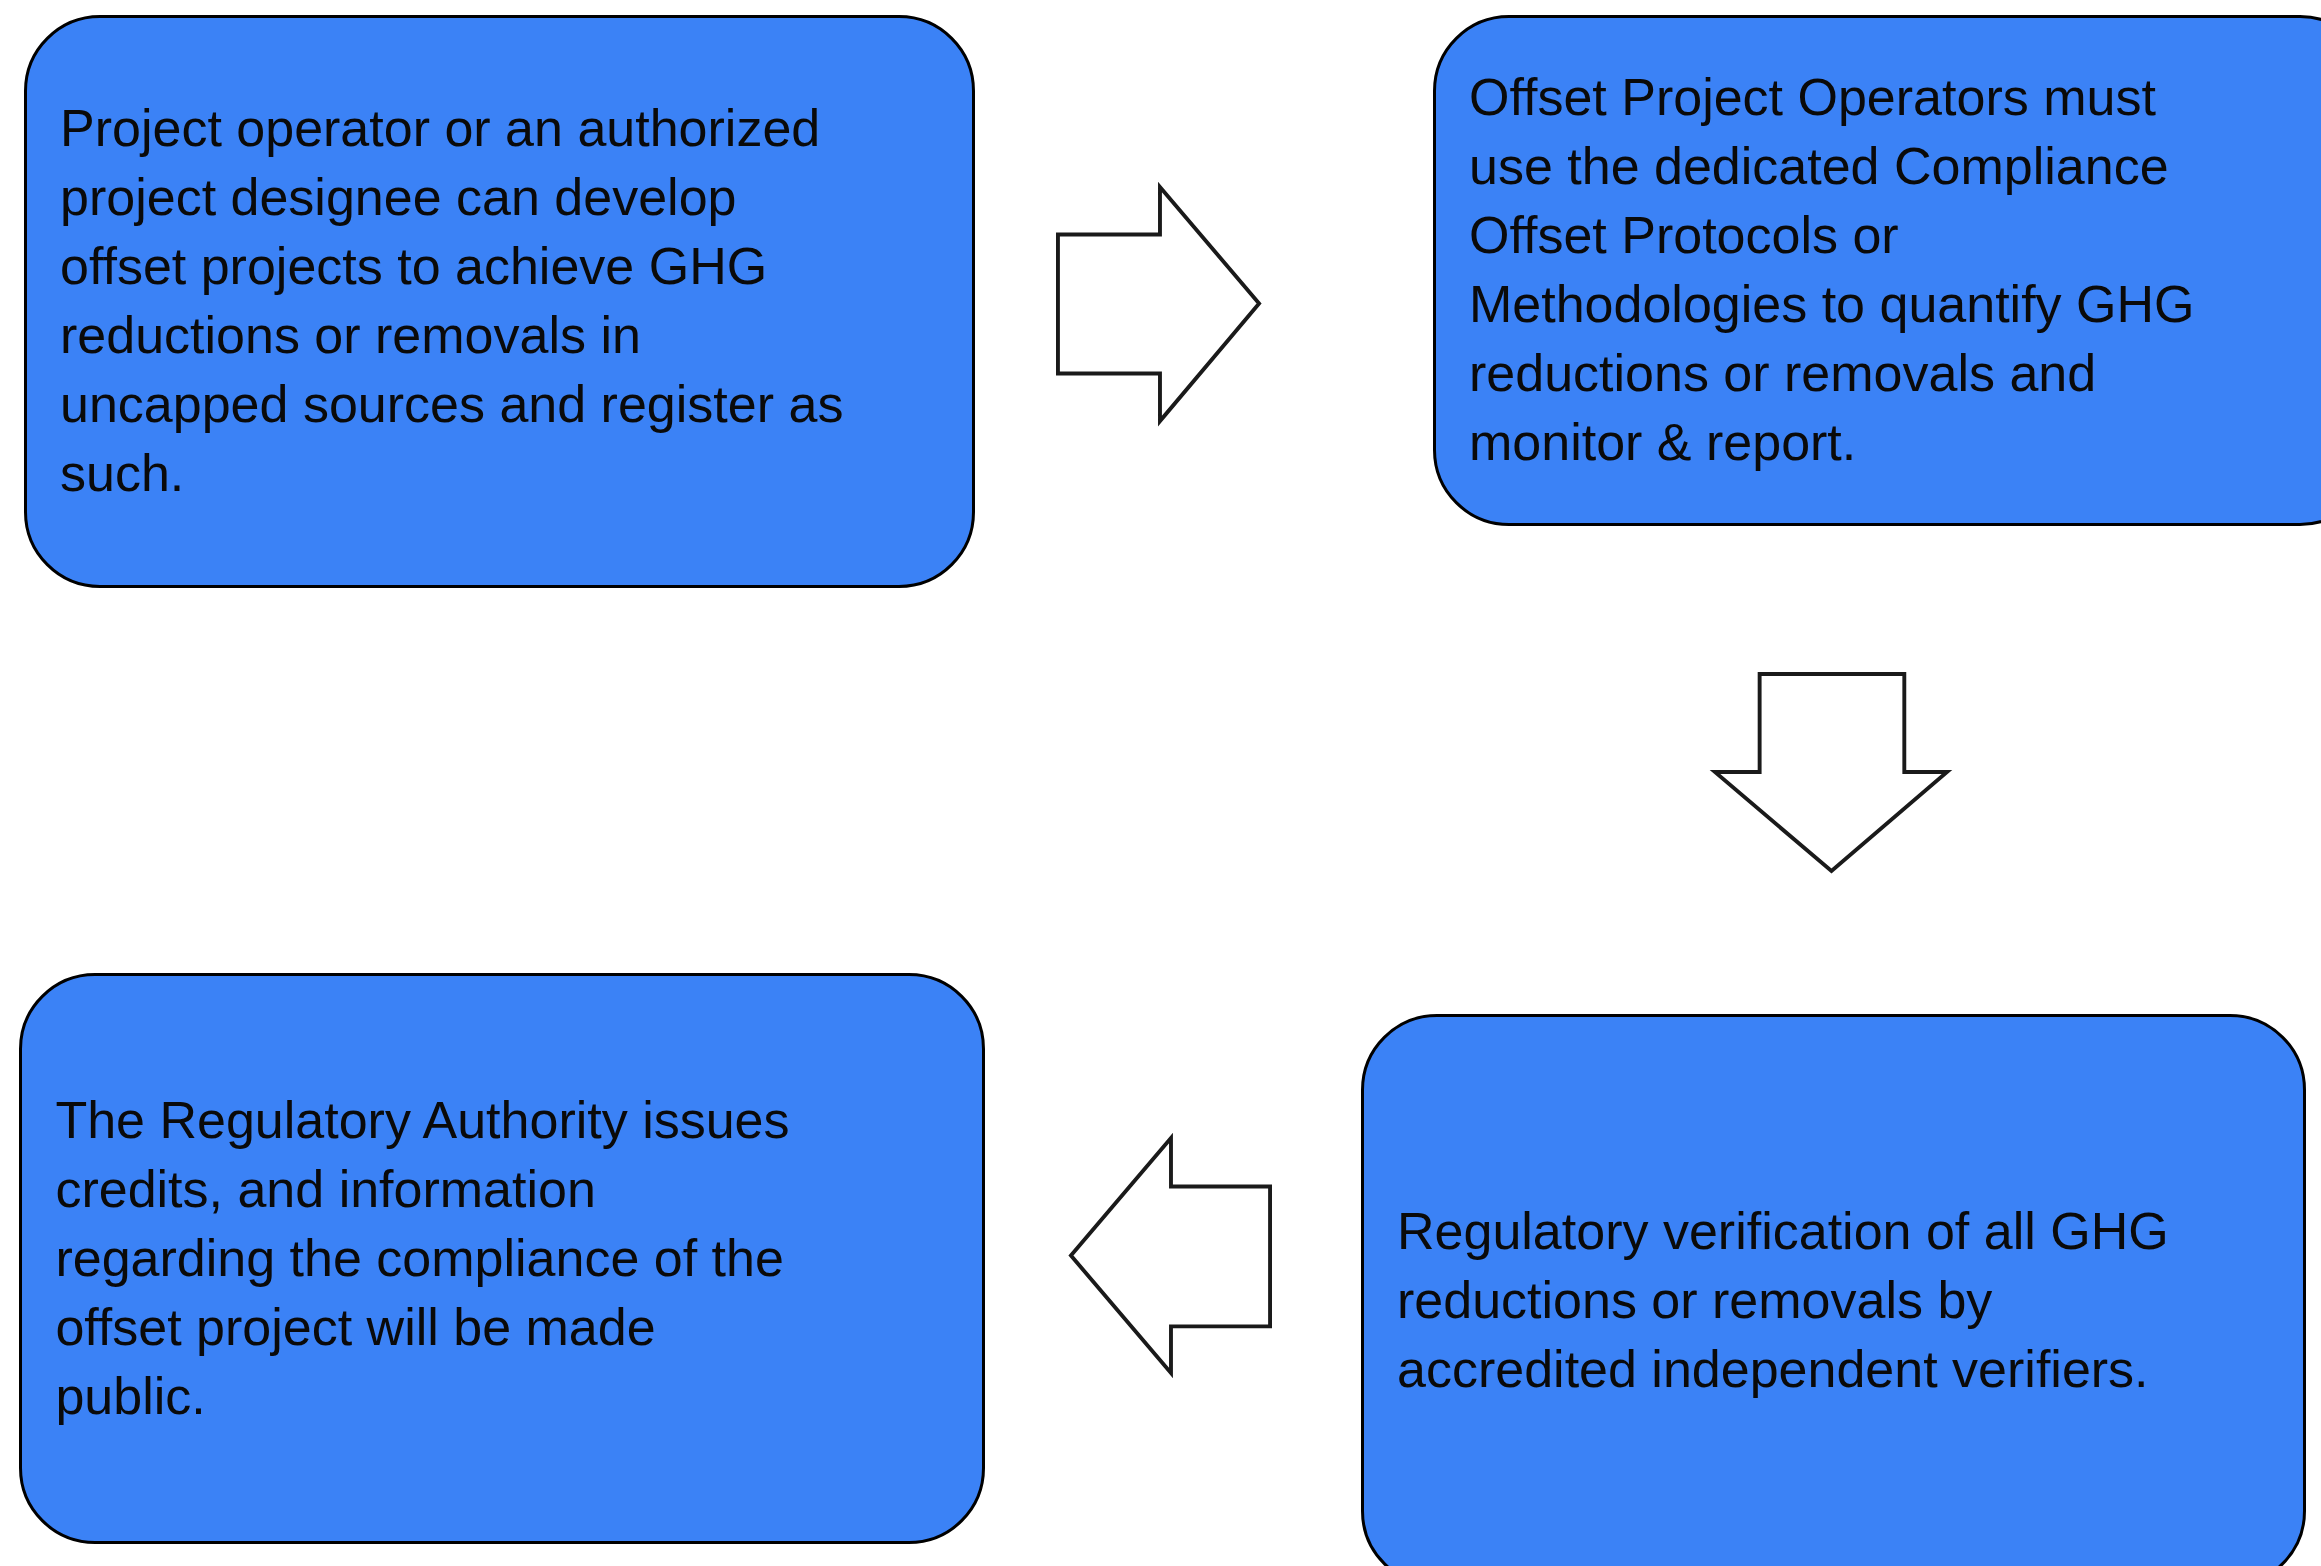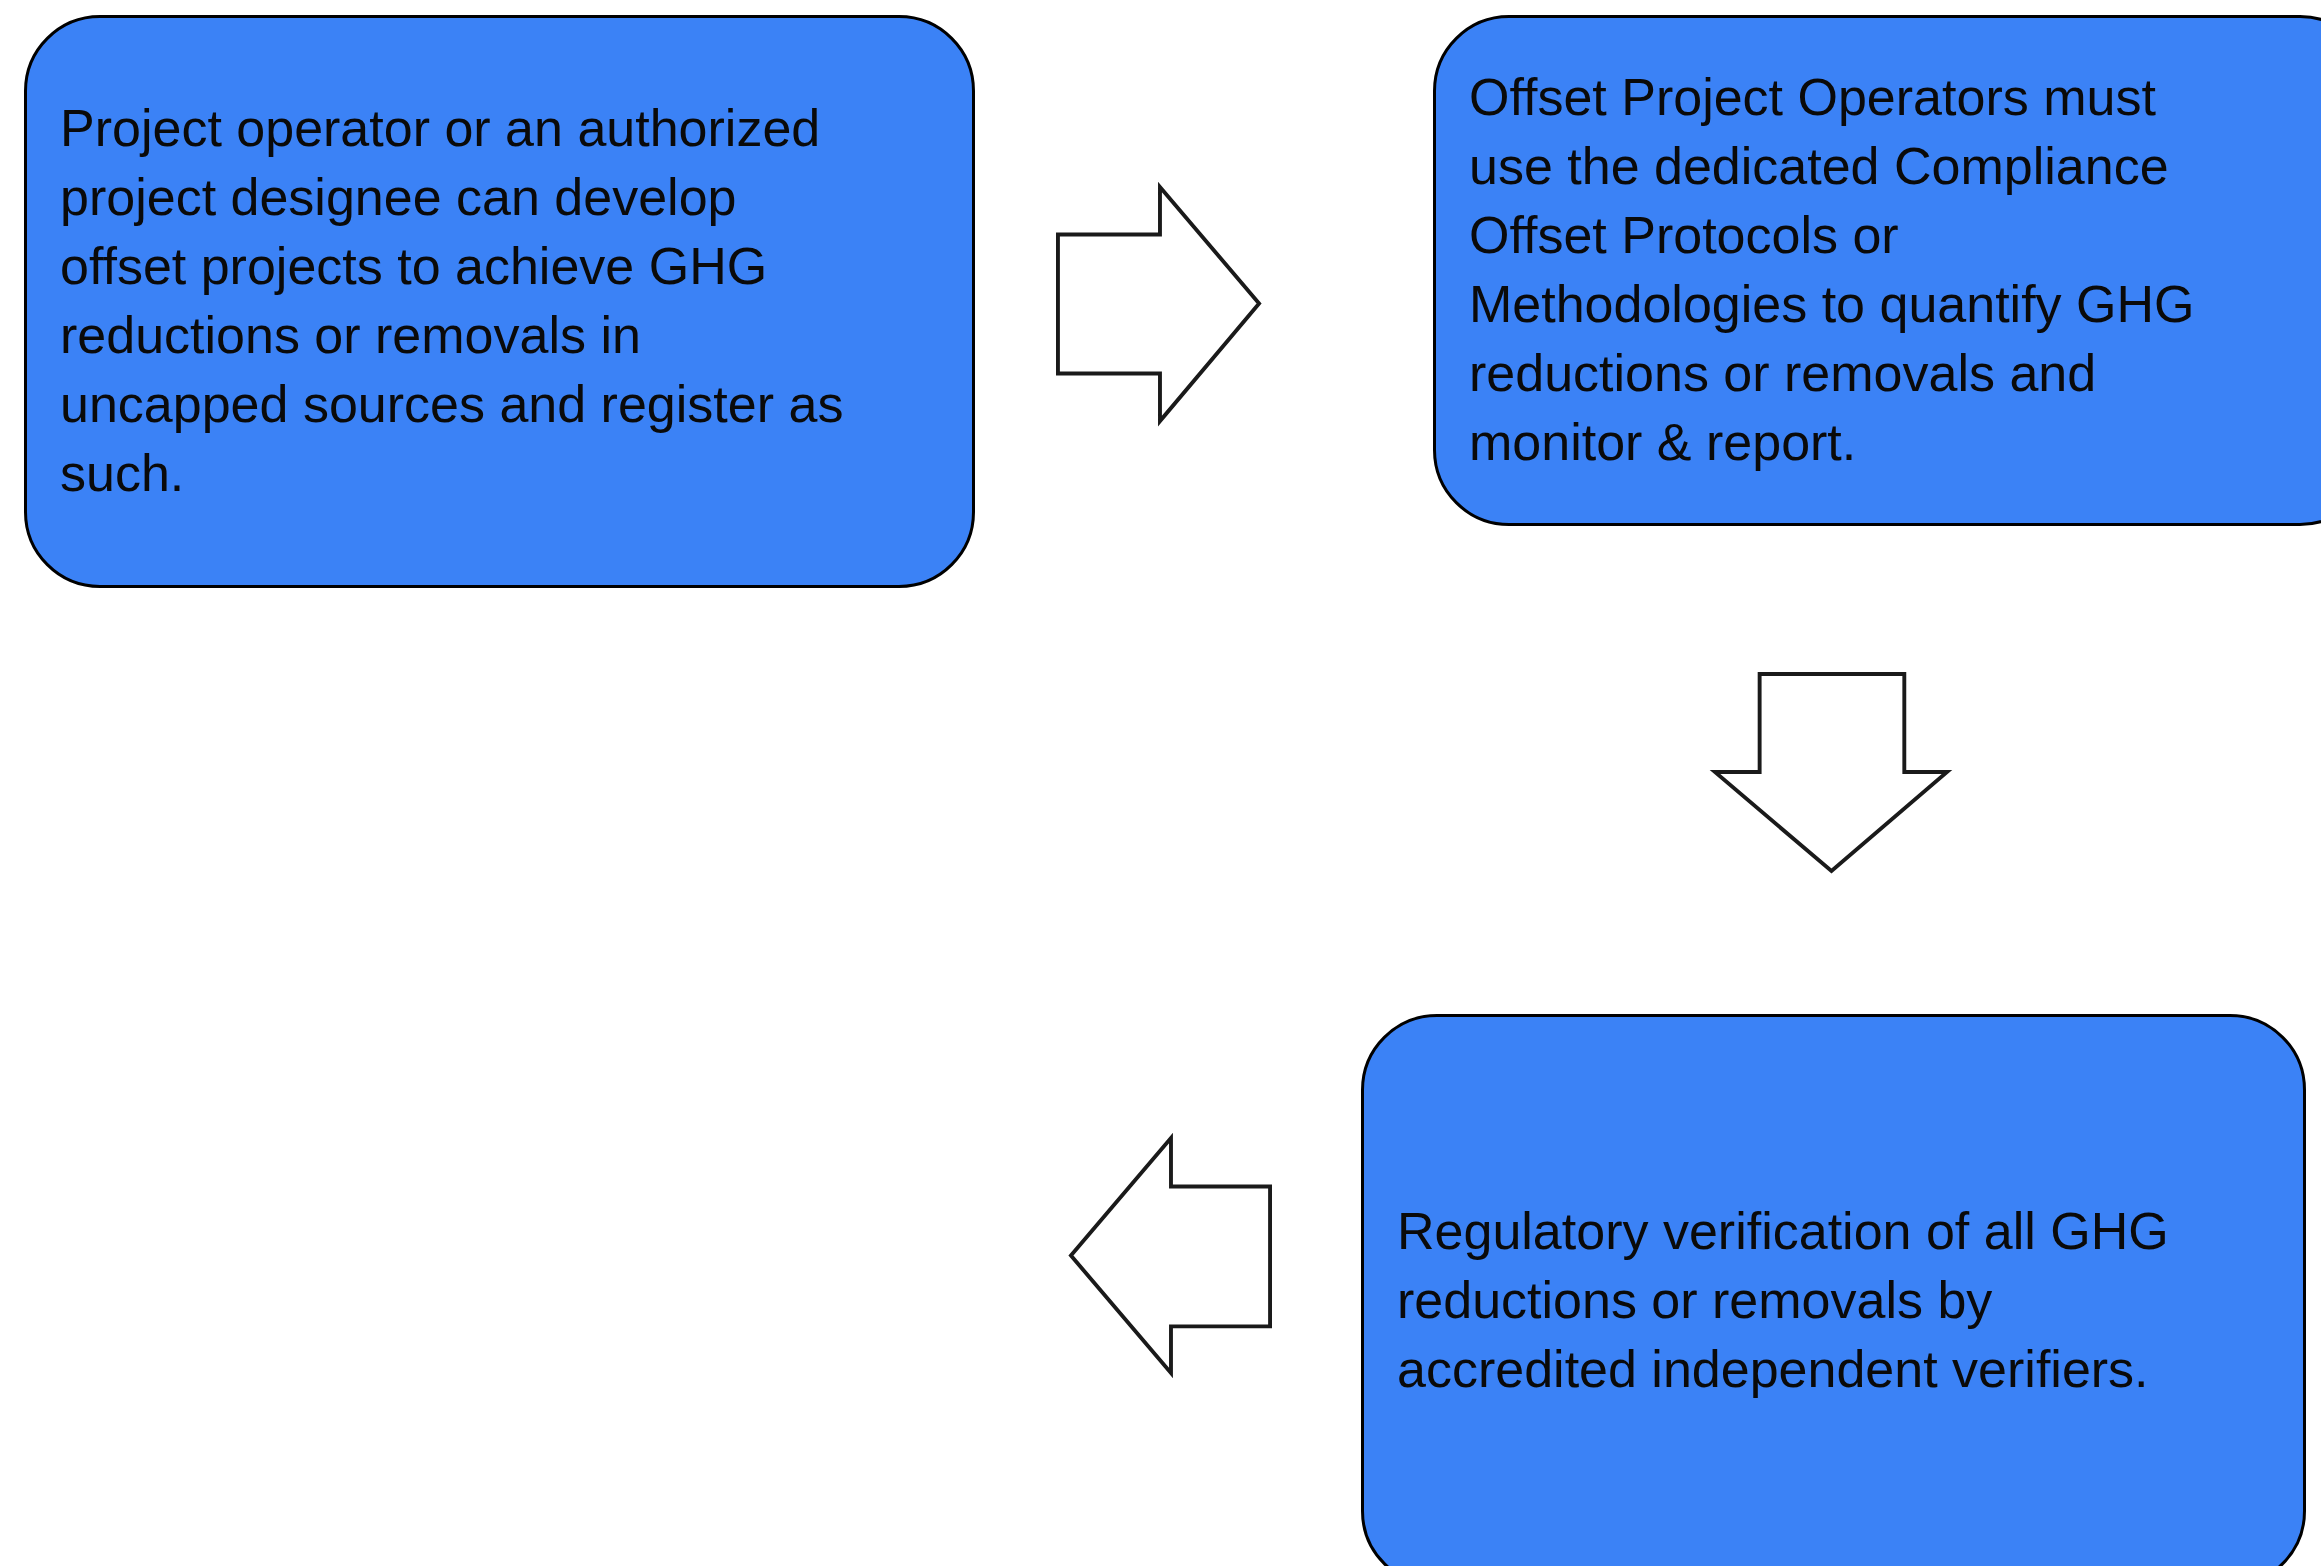--- a/index.html
+++ b/index.html
@@ -83,15 +83,22 @@
   <div class="flow-box box-step3">
     <div class="box-text">Regulatory verification of all GHG
 reductions or removals by
 accredited independent verifiers.</div>
   </div>
 
   <svg class="block-arrow arrow-left" viewBox="0 0 209 246">
     <polygon points="2,123 105,2 105,52 207,52 207,196 105,196 105,244"></polygon>
   </svg>
 
+  <div class="flow-box box-step4">
+    <div class="box-text">The Regulatory Authority issues
+credits, and information
+regarding the compliance of the
+offset project will be made
+public.</div>
+  </div>
 
 </div>
 
 
 </body></html>

